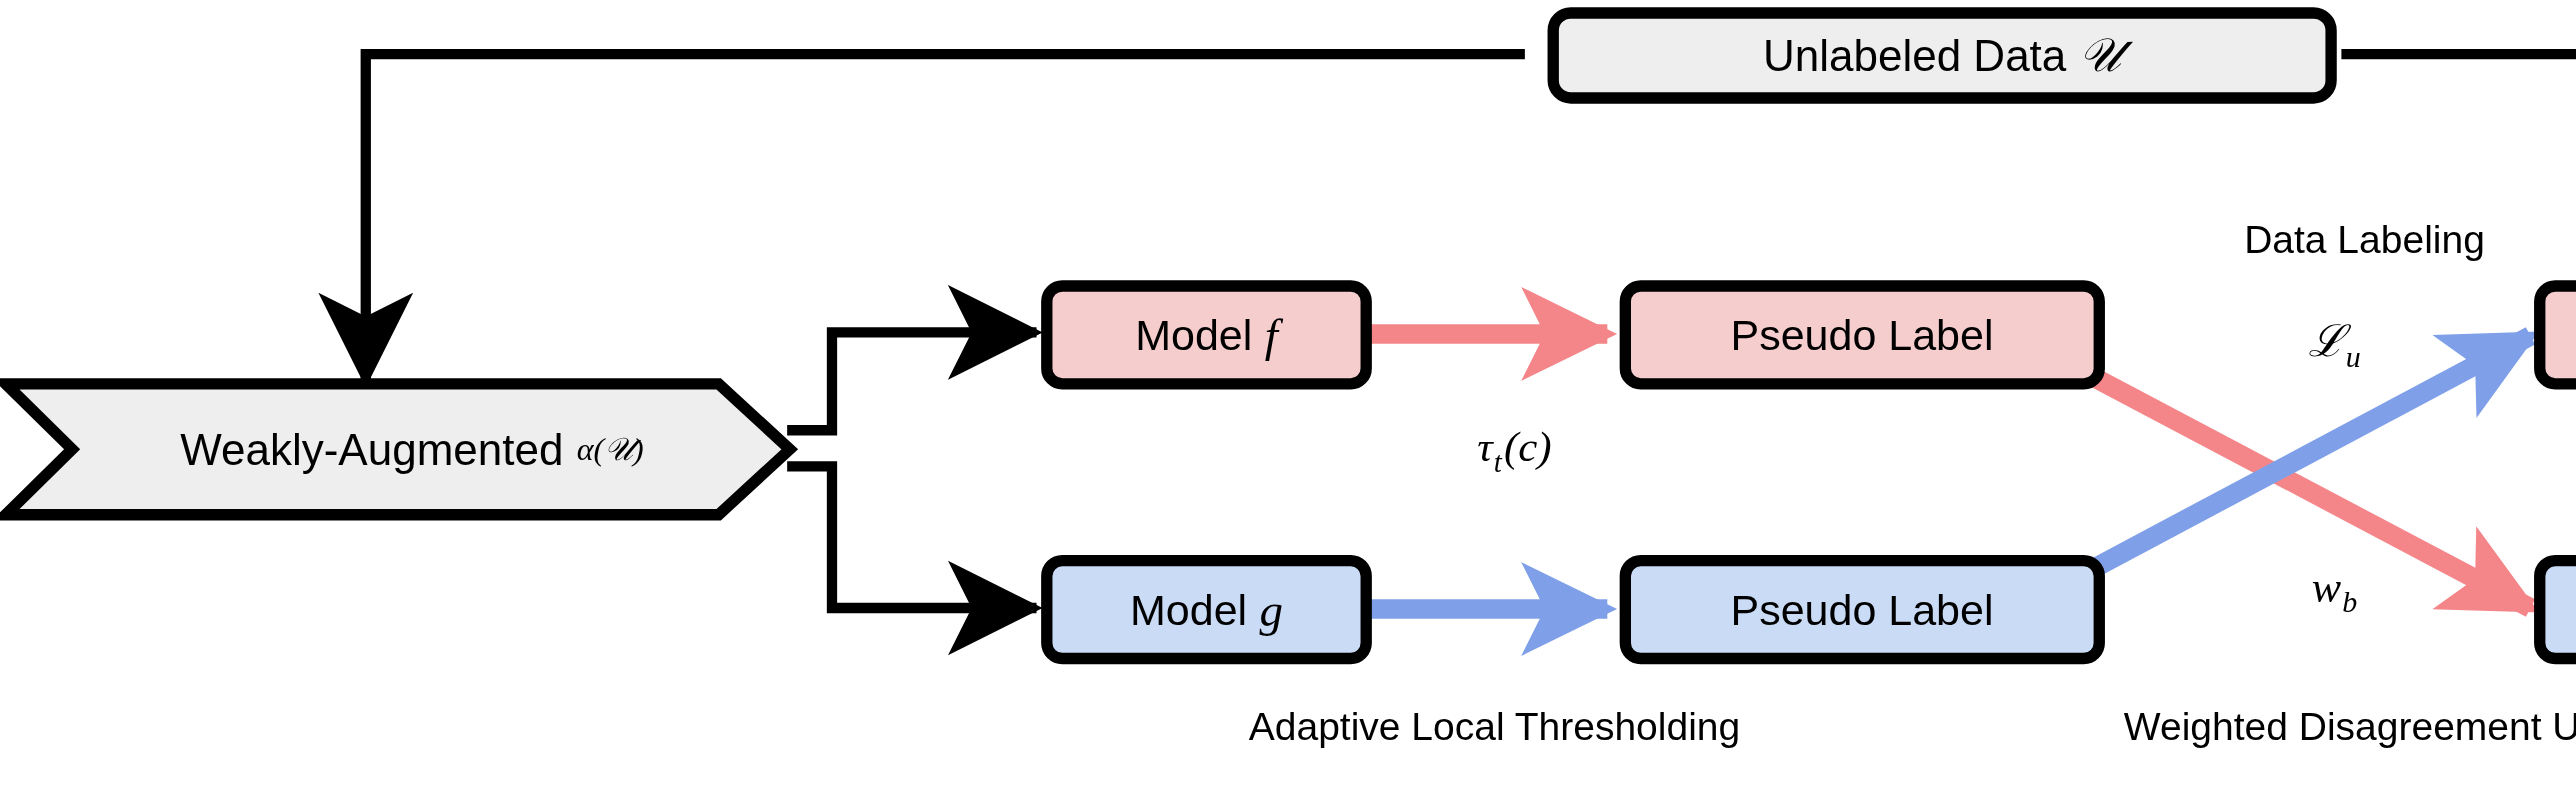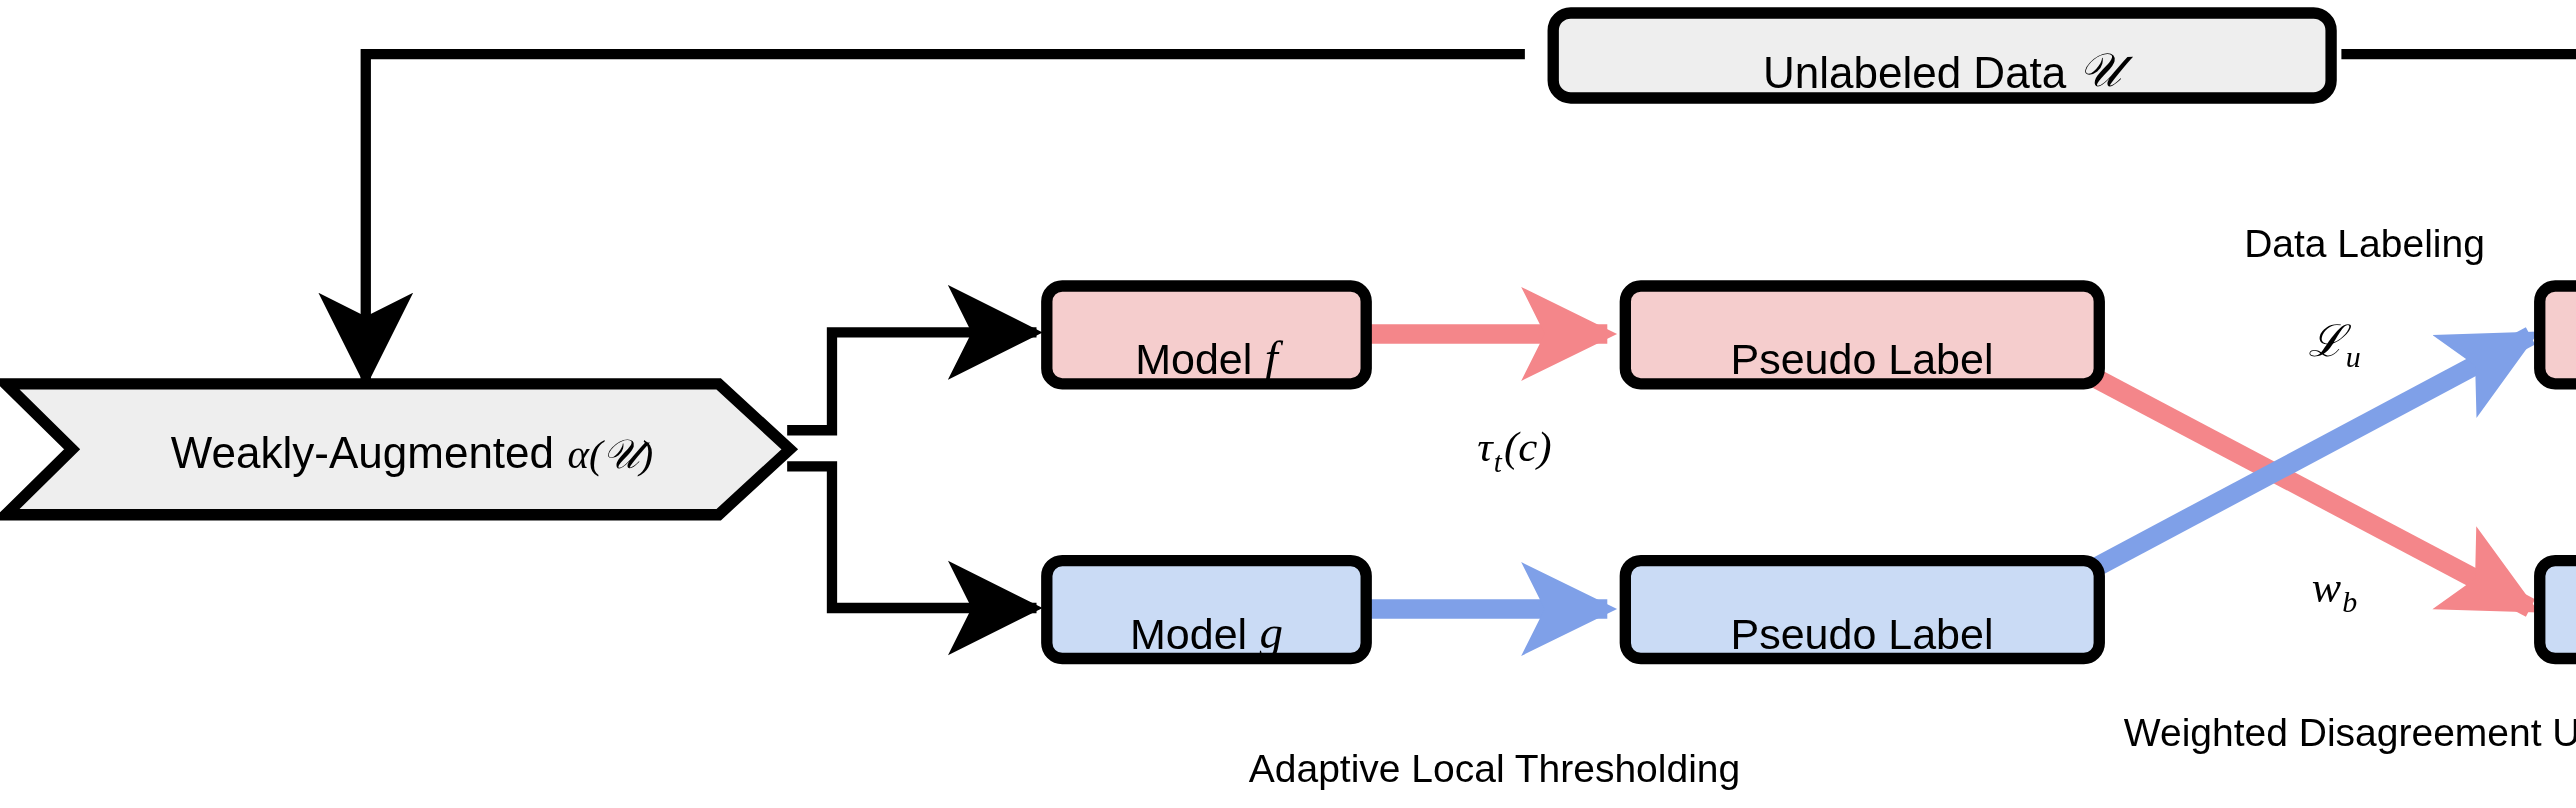--- a/index.html
+++ b/index.html
@@ -1,20 +1,20 @@
 <!DOCTYPE html>
 <html style="font-size:8.2px"><head>
 <meta charset="utf-8">
 <style>
   html,body{margin:0;padding:0;background:#ffffff;}
   body{width:3874px;height:809px;overflow:hidden;font-family:"Liberation Sans",sans-serif;}
   #stage{position:relative;width:3874px;height:809px;background:#fff;}
   svg#canvas{position:absolute;left:0;top:0;width:3874px;height:809px;}
   .lbl{position:absolute;white-space:nowrap;color:#000;font-family:"Liberation Sans",sans-serif;
-       display:flex;align-items:flex-end;justify-content:center;}
+       display:flex;align-items:center;justify-content:center;}
   .mathit{font-family:"Liberation Serif",serif;font-style:italic;}
   .cal{font-family:"Liberation Serif",serif;font-style:italic;}
 </style>
 </head>
 <body>
 
 <div id="stage">
 
 <svg id="canvas" viewBox="0 0 7520 1570">
   <defs>
@@ -104,24 +104,24 @@
     <rect x="4930" y="1088" width="620" height="190" rx="30" ry="30" fill="#cadbf5" stroke="#000" stroke-width="22"></rect>
   </g>
 </svg>
 
 <div class="lbl" style="left:1553px;top:13px;width:778px;height:85px;font-size:44px;">
   <span>Unlabeled Data</span>
   <span style="width:12.4px"></span>
   <span class="cal" style="font-size:47px;">𝒰</span>
 </div>
 
-<div class="lbl" style="left:72px;top:393px;width:680px;height:85px;font-size:44px;">
+<div class="lbl" style="left:72px;top:407px;width:680px;height:85px;font-size:44px;">
   <span>Weakly-Augmented</span>
   <span style="width:13.4px"></span>
-  <span class="mathit" style="font-size:41px;">α(𝒰)</span>
+  <span class="mathit" style="font-size:32px;">α(𝒰)</span>
 </div>
 
 <div class="lbl" style="left:1047px;top:286px;width:319px;height:98px;font-size:43px;">
   <span>Model</span>
   <span style="width:12.4px"></span>
   <span class="mathit" style="font-size:47px;">f</span>
 </div>
 
 <div class="lbl" style="left:1047px;top:561px;width:319px;height:98px;font-size:43px;">
   <span>Model</span>
@@ -162,21 +162,21 @@
 <div class="lbl" style="left:2231px;top:309px;width:206px;height:77px;font-size:44px;align-items:baseline;">
   <span class="cal">ℒ</span>
   <span class="mathit" style="font-size:30px;position:relative;top:11.3px;left:1px;">u</span>
 </div>
 
 <div class="lbl" style="left:2231px;top:562px;width:206px;height:77px;font-size:44px;align-items:baseline;">
   <span class="mathit">w</span>
   <span class="mathit" style="font-size:30px;position:relative;top:10.3px;left:1px;">b</span>
 </div>
 
-<div class="lbl" style="left:1108px;top:698px;width:773px;height:57px;font-size:39px;margin-top:36px;">
+<div class="lbl" style="left:1108px;top:698px;width:773px;height:57px;font-size:39px;">
   <span>Adaptive Local Thresholding</span>
 </div>
 
 <div class="lbl" style="left:1963px;top:698px;width:876px;height:57px;font-size:39px;">
   <span>Weighted Disagreement Update</span>
 </div>
 
 </div>
 
 

